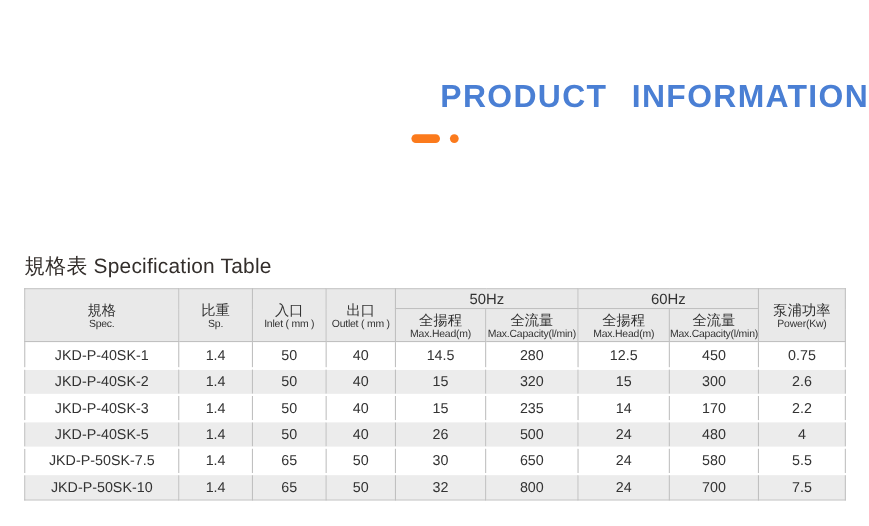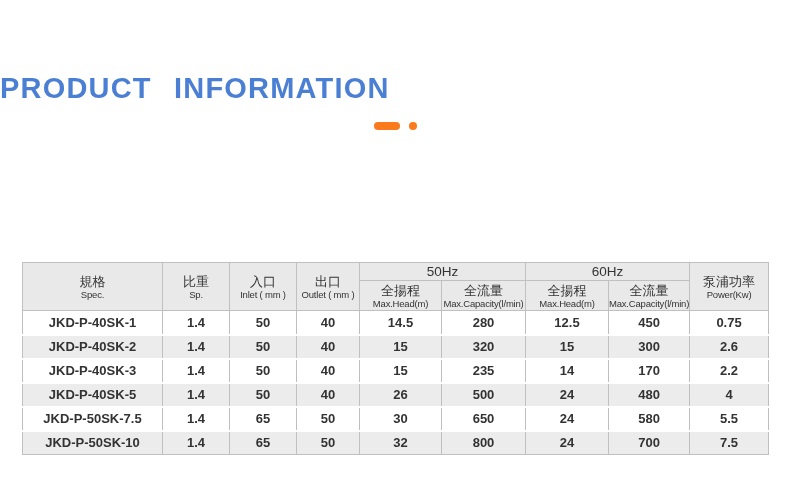--- a/index.html
+++ b/index.html
@@ -14,21 +14,21 @@
   }
   html, body {
     width: 790px; height: 478px;
     background: #ffffff;
     font-family: "Liberation Sans", sans-serif;
   }
   .page { position: relative; width: 790px; height: 478px; background: #fff; overflow: hidden; }
 
   .main-title {
     position: absolute; top: 72px; left: 0; width: 100%;
-    text-align: left;
+    text-align: right;
     font-size: 29px; font-weight: bold;
     color: var(--accent-blue);
     letter-spacing: 1.2px; word-spacing: 13px;
     white-space: nowrap;
   }
   .title-underline {
     position: absolute; top: 122px; left: 0; width: 100%;
     display: flex; justify-content: center; align-items: center; gap: 9px;
   }
   .dash { width: 26px; height: 8px; border-radius: 4px; background: var(--accent-orange); }
@@ -58,21 +58,20 @@
     overflow: hidden;
   }
   .spec-table thead th { background: var(--header-bg); }
   .spec-table thead tr.h1 { height: 18px; }
   .spec-table thead tr.h2 { height: 30px; }
   .spec-table tbody tr { height: 24px; }
   .spec-table tbody td {
     border-top: 2px solid #ffffff;
     border-bottom: 0;
     font-size: 13px;
-    font-weight: bold;
   }
   .spec-table tbody tr:first-child td { border-top: 1px solid var(--border-color); }
   .spec-table tbody tr:last-child td { border-bottom: 1px solid var(--border-color); }
   .spec-table tbody tr:nth-child(even) td { background: var(--stripe-bg); }
   .spec-table tbody tr:nth-child(odd) td { background: #ffffff; }
 
   .freq-label { font-size: 13.5px; }
   .zh { display: block; font-size: 13px; line-height: 15px; }
   .en { display: block; font-size: 9.5px; line-height: 11px; letter-spacing: -0.2px; white-space: nowrap; text-align: center; }
 
@@ -91,20 +90,21 @@
 
 <div class="page">
 
   <h1 class="main-title">PRODUCT INFORMATION</h1>
 
   <div class="title-underline">
     <span class="dash"></span>
     <span class="dot"></span>
   </div>
 
+  <h2 class="section-heading">規格表 Specification Table</h2>
 
   <div class="spec-table-wrap">
     <table class="spec-table">
       <colgroup>
         <col class="c-spec">
           <col class="c-sp">
           <col class="c-inlet">
           <col class="c-outlet">
         <col class="c-h50">
           <col class="c-c50">

